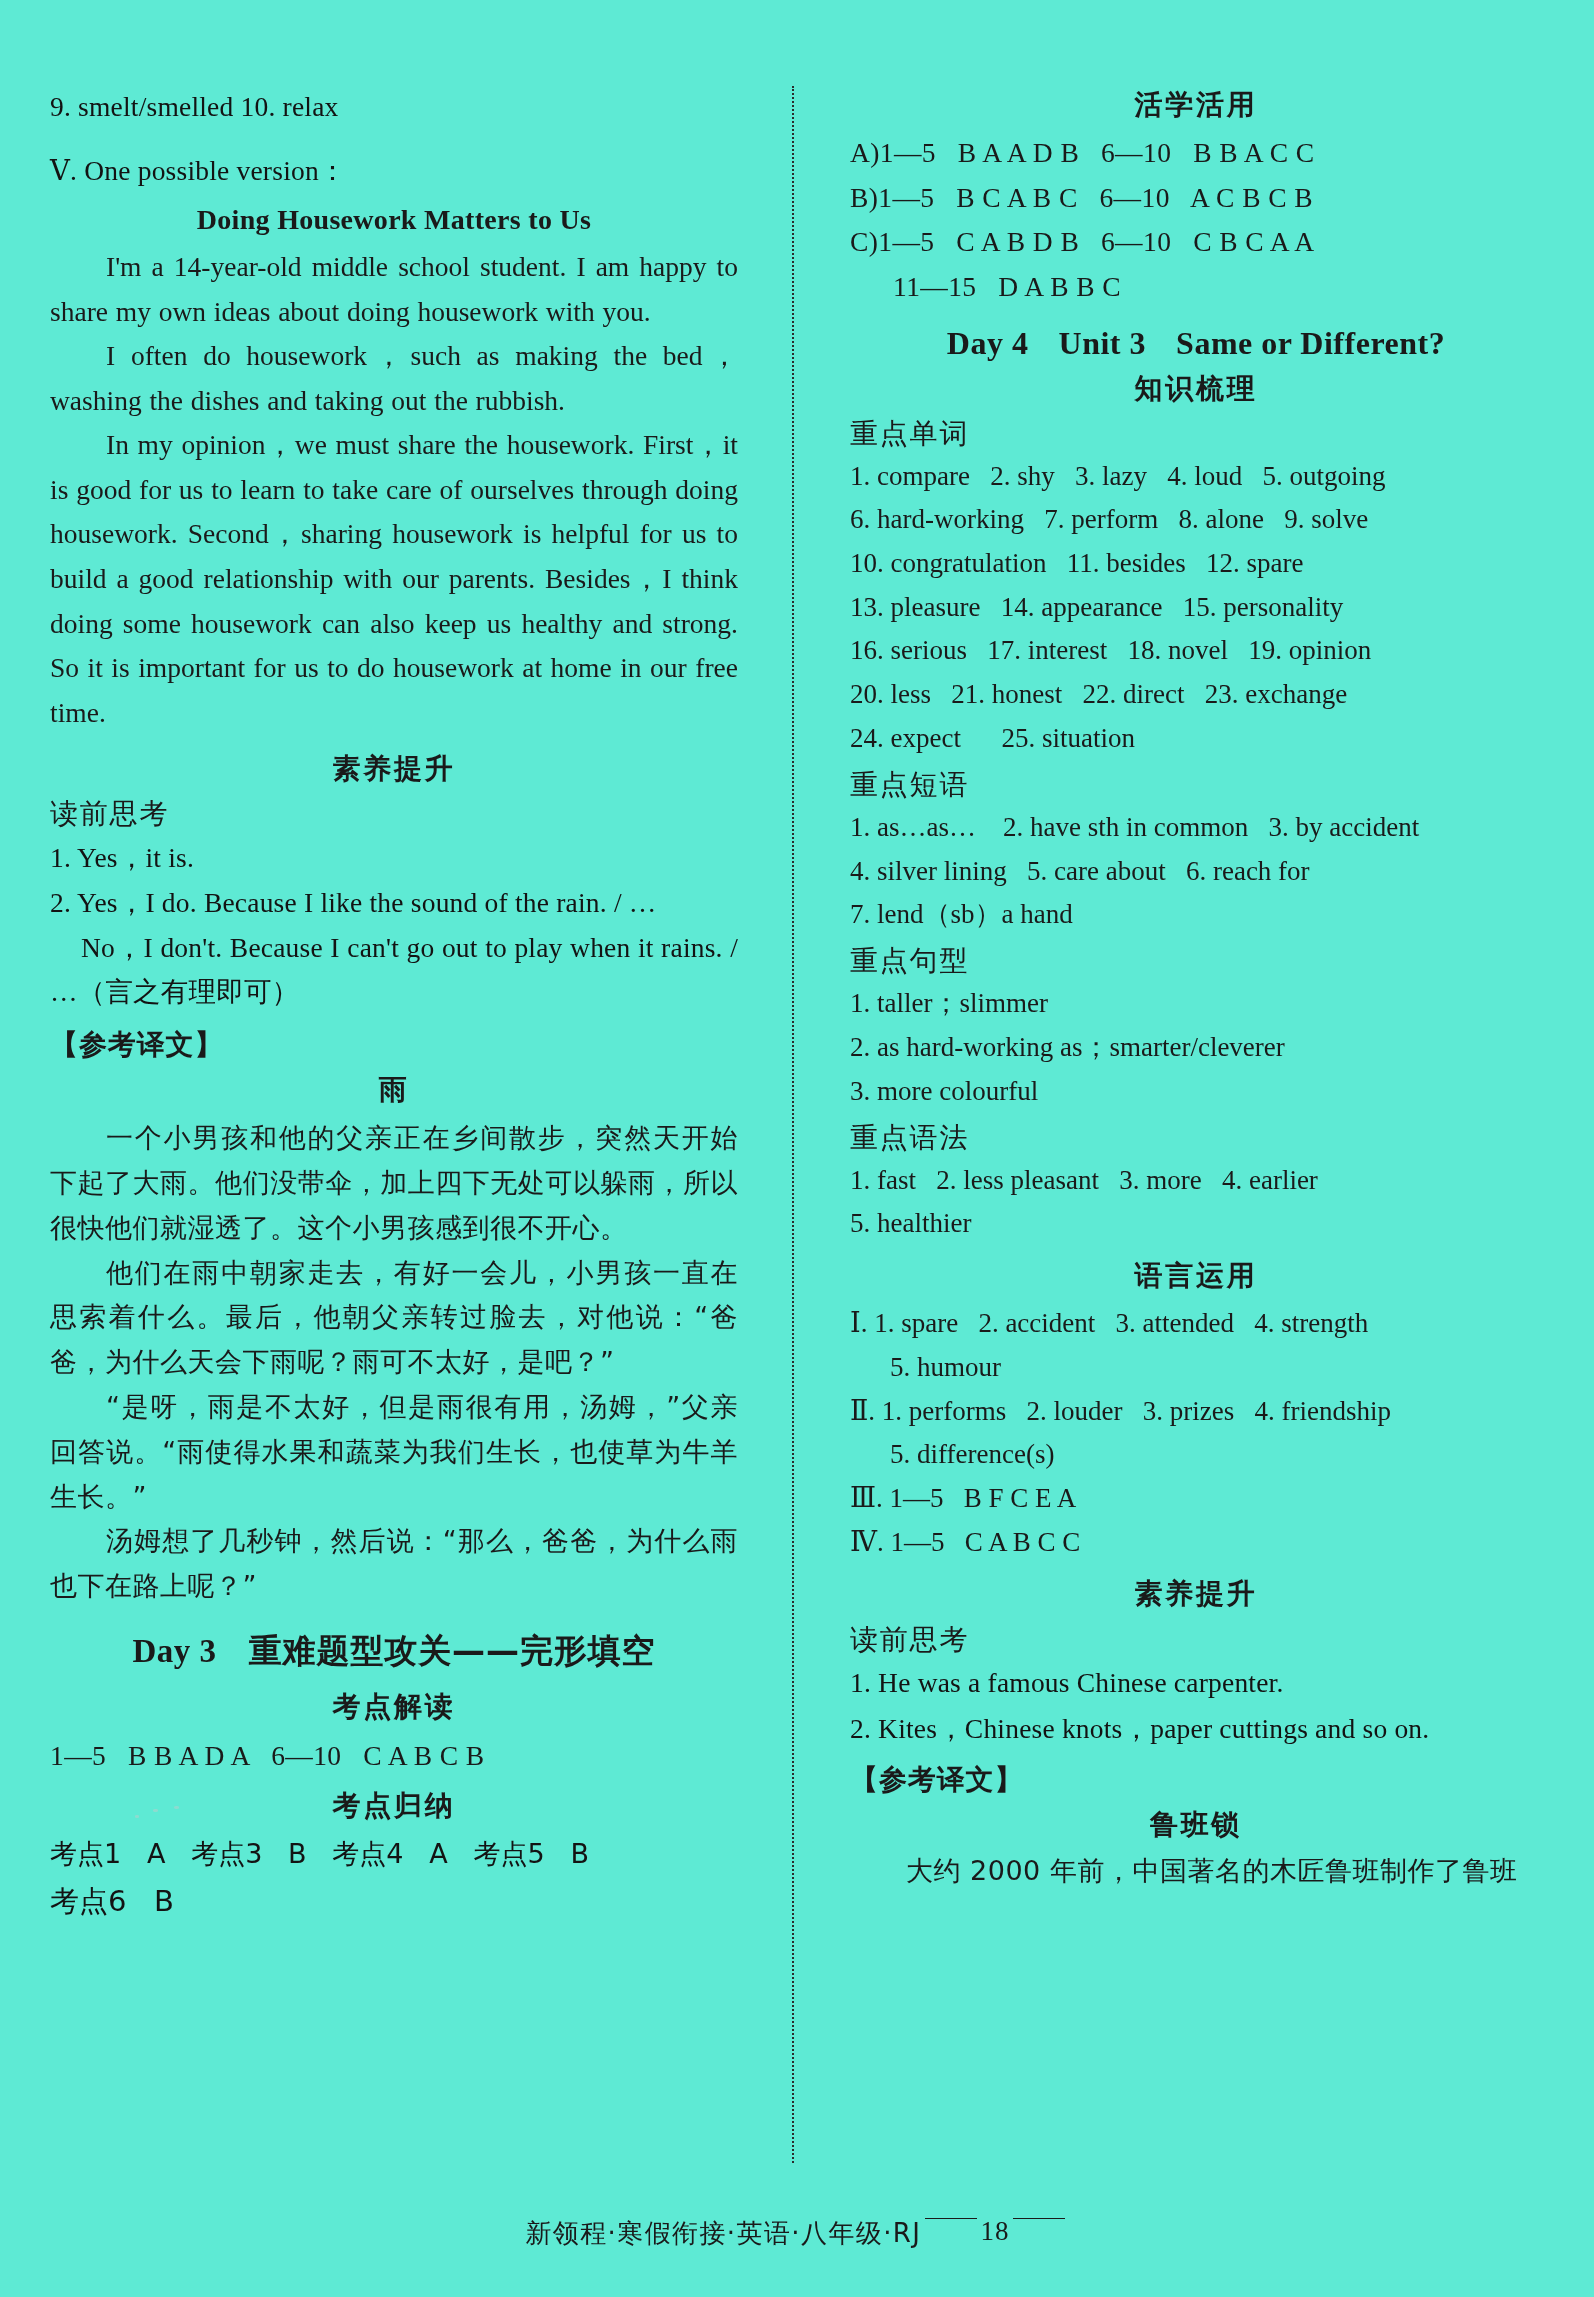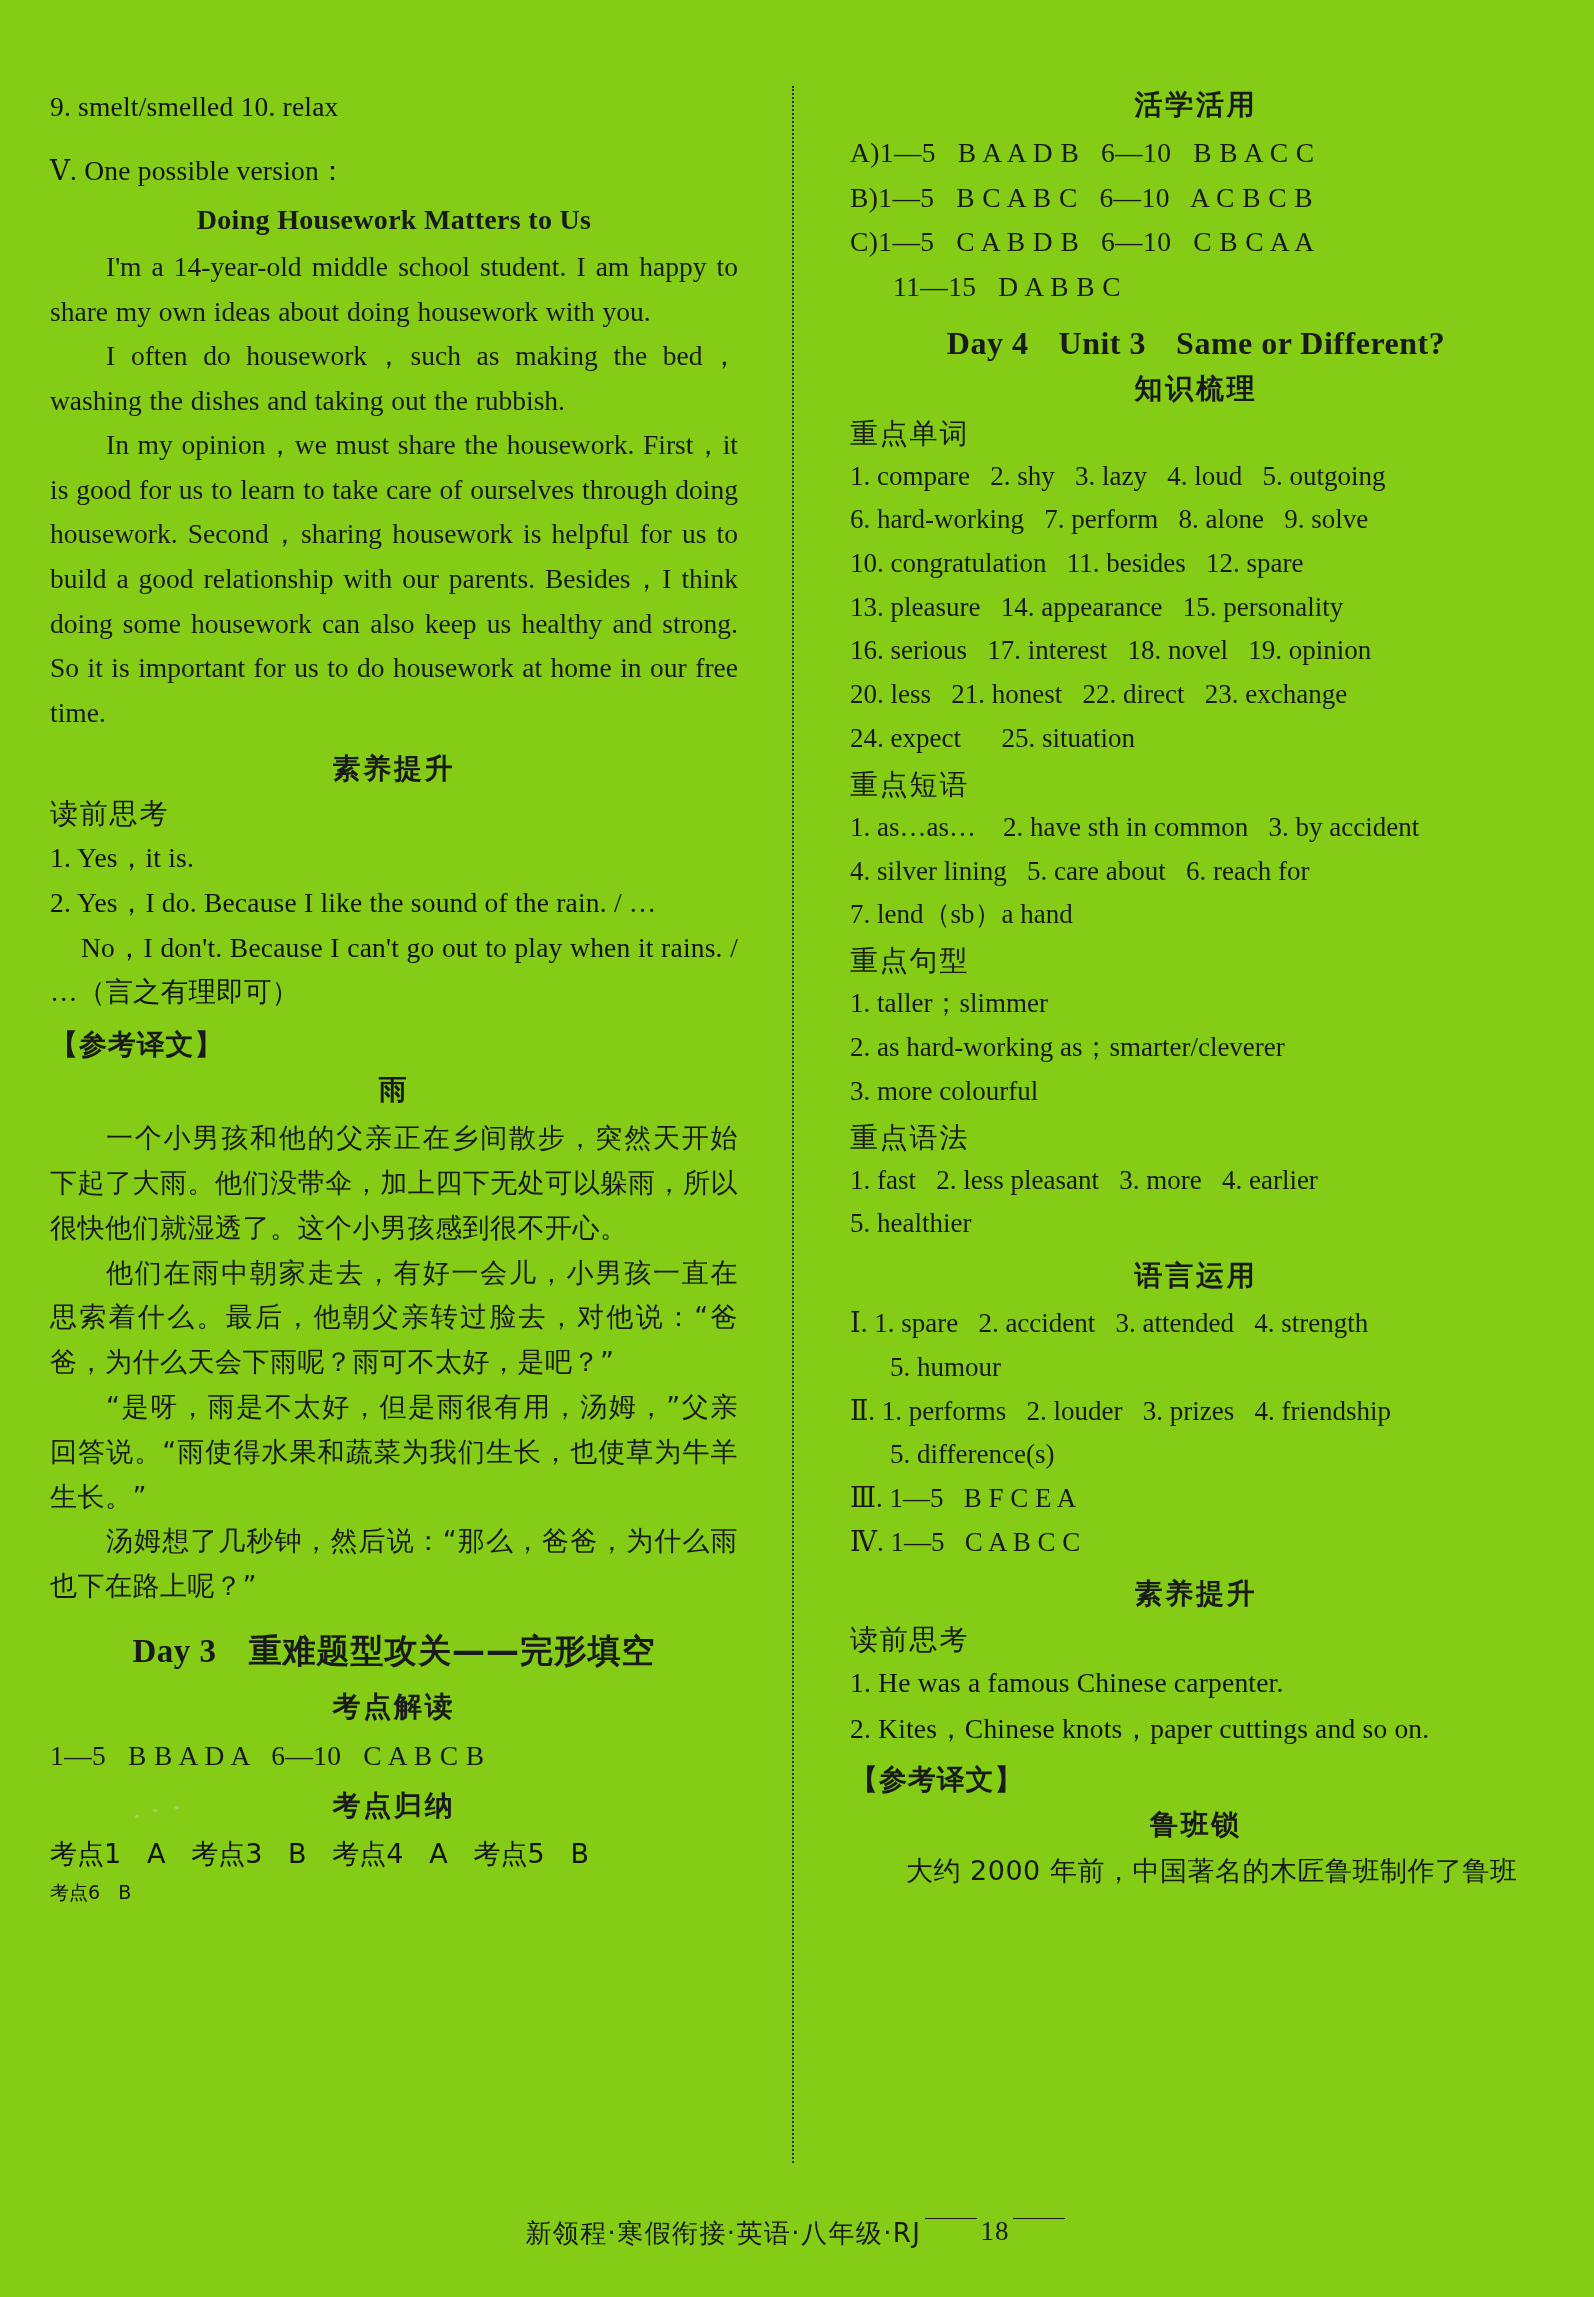--- a/index.html
+++ b/index.html
@@ -11,21 +11,21 @@
     width: 1594px;
     height: 2298px;
     position: relative;
     font-family: "Liberation Serif", "DejaVu Serif", serif;
     color: #1a1a1a;
     overflow: hidden;
   }
   .page {
     position: absolute;
     inset: 0;
-    background: #84cc16;
+    background: #5eead4;
   }
   .cols {
     position: absolute;
     top: 86px;
     left: 0;
     right: 0;
     bottom: 135px;
     display: flex;
     flex-direction: row;
   }
@@ -234,21 +234,21 @@
       <div class="day-h" style="margin-top:20px;">
         <span>Day 3</span>
         <span style="display:inline-block;width:23.4px;"></span><span class="cnpart">重难题型攻关——完形填空</span>
       </div>
 
       <div class="sec-h" style="margin-top:14.4px;">考点解读</div>
       <div class="key">1—5   B B A D A   6—10   C A B C B</div>
 
       <div class="sec-h" style="margin-top:9px;">考点归纳</div>
       <div class="cn" style="font-size:27px;line-height:1.66;white-space:pre;">考点1   A   考点3   B   考点4   A   考点5   B</div>
-      <div class="cn" style="font-size:19px;line-height:1.66;white-space:pre;">考点6   B</div>
+      <div class="cn" style="font-size:29px;line-height:1.66;white-space:pre;">考点6   B</div>
 
     </div>
 
     <div class="col col-right">
 
       <div class="sec-h" style="margin-top:0;">活学活用</div>
 
       <div class="key">A)1—5   B A A D B   6—10   B B A C C</div>
       <div class="key">B)1—5   B C A B C   6—10   A C B C B</div>
       <div class="key">C)1—5   C A B D B   6—10   C B C A A</div>

